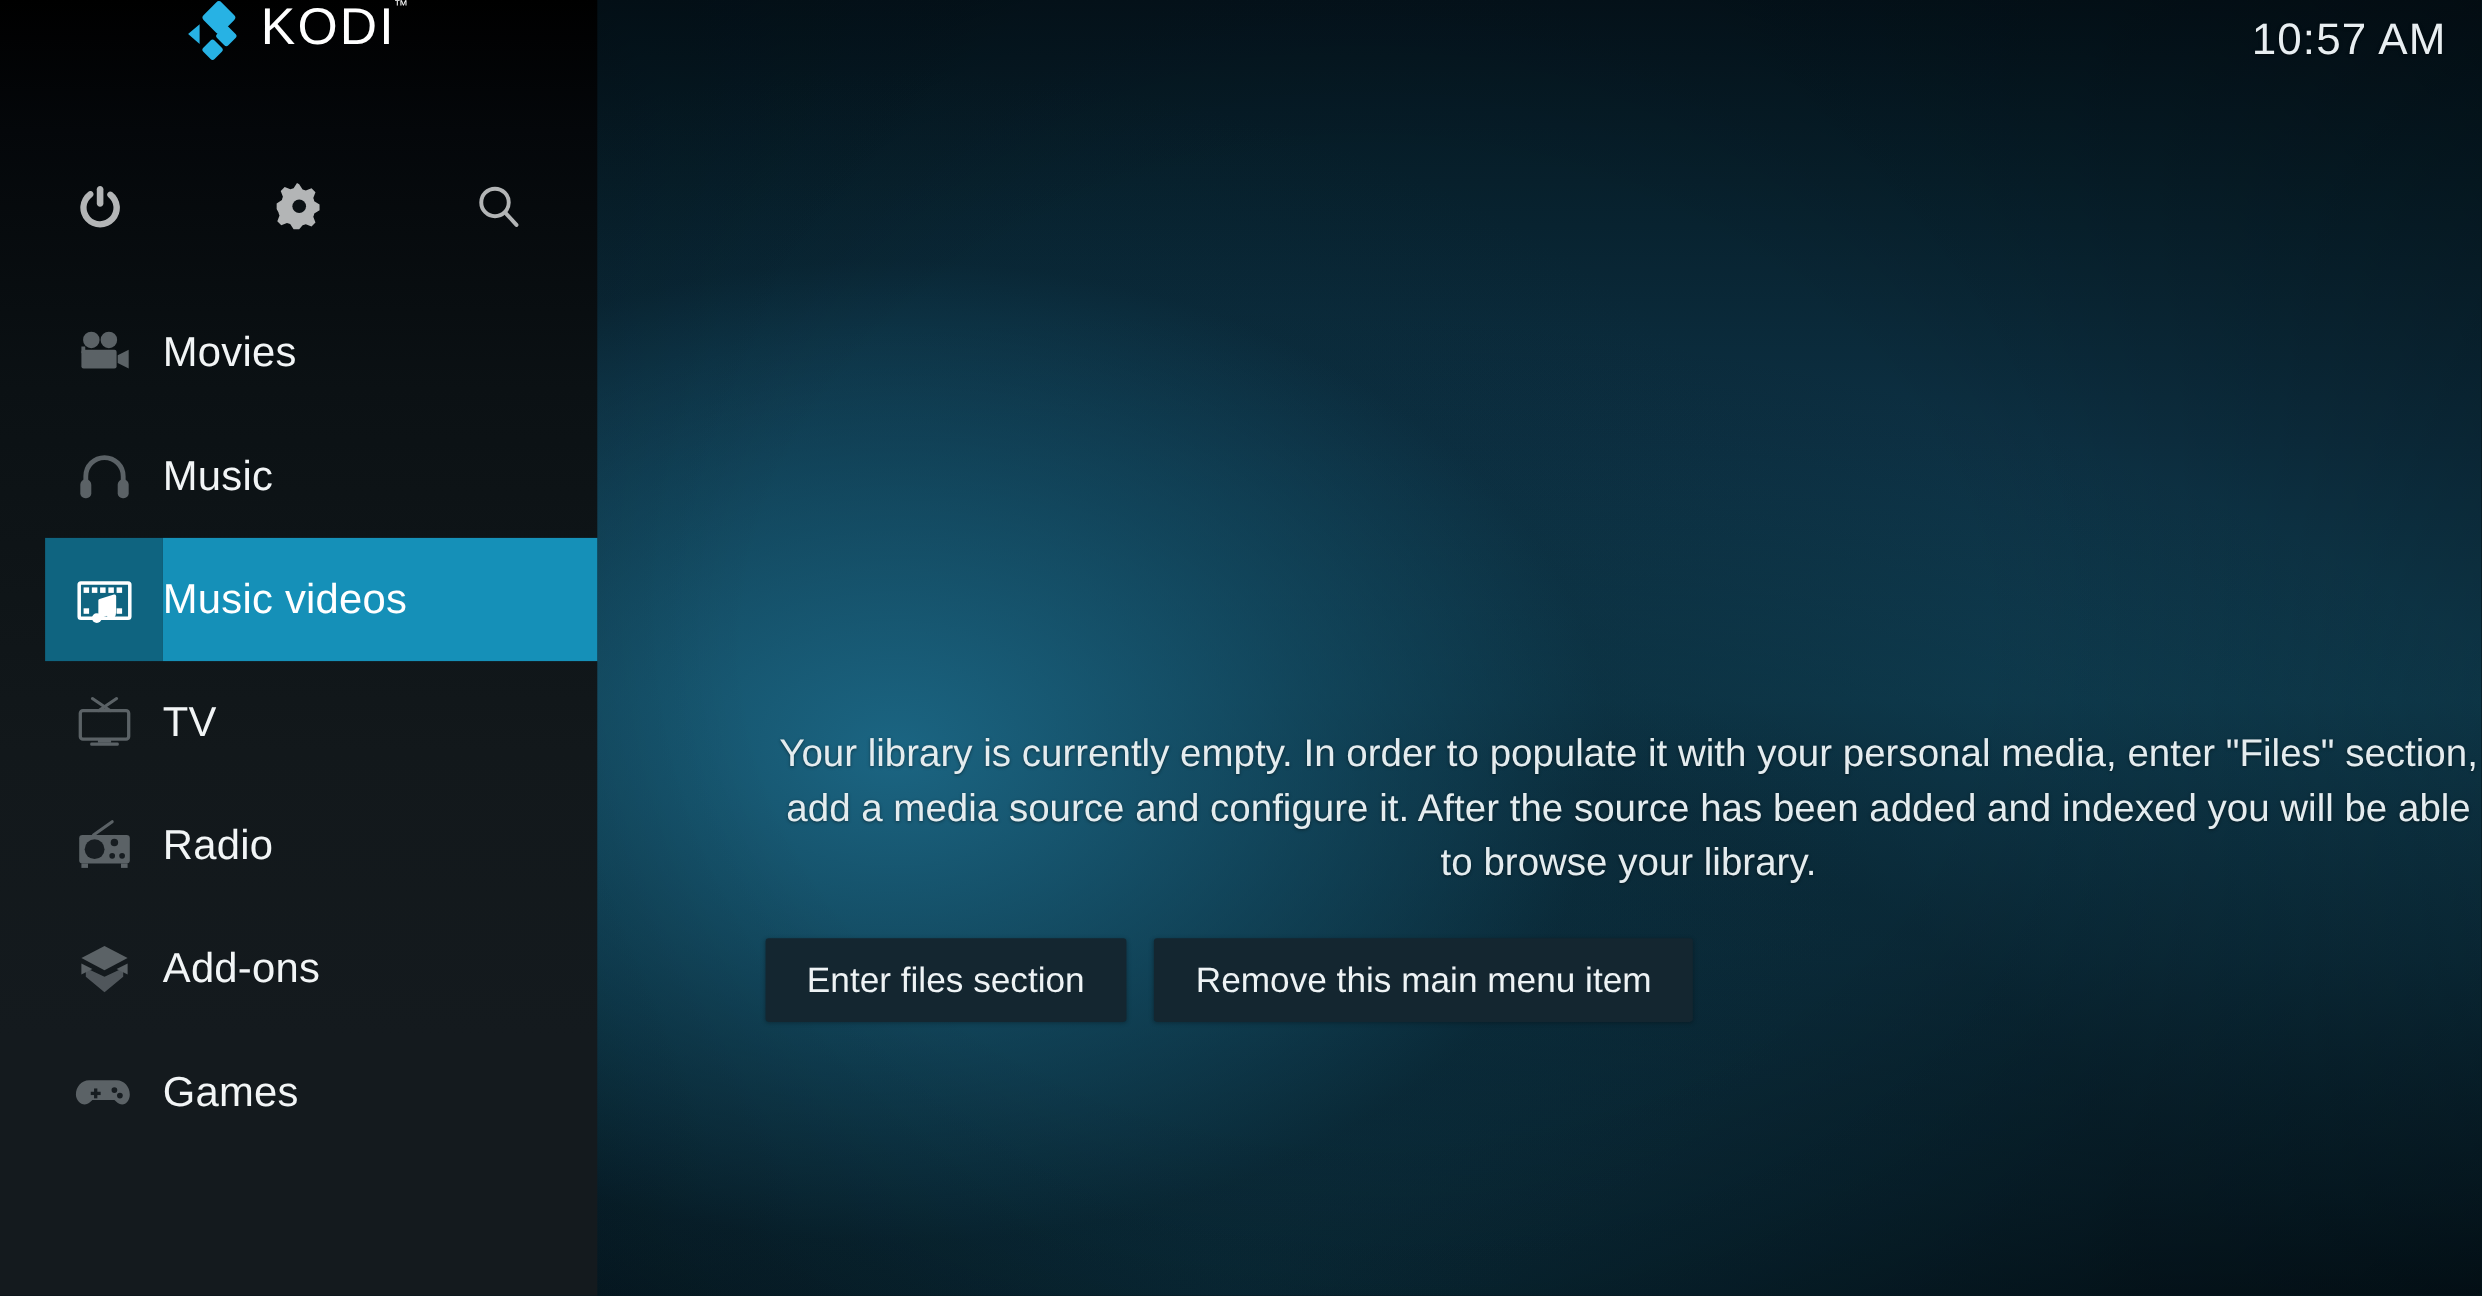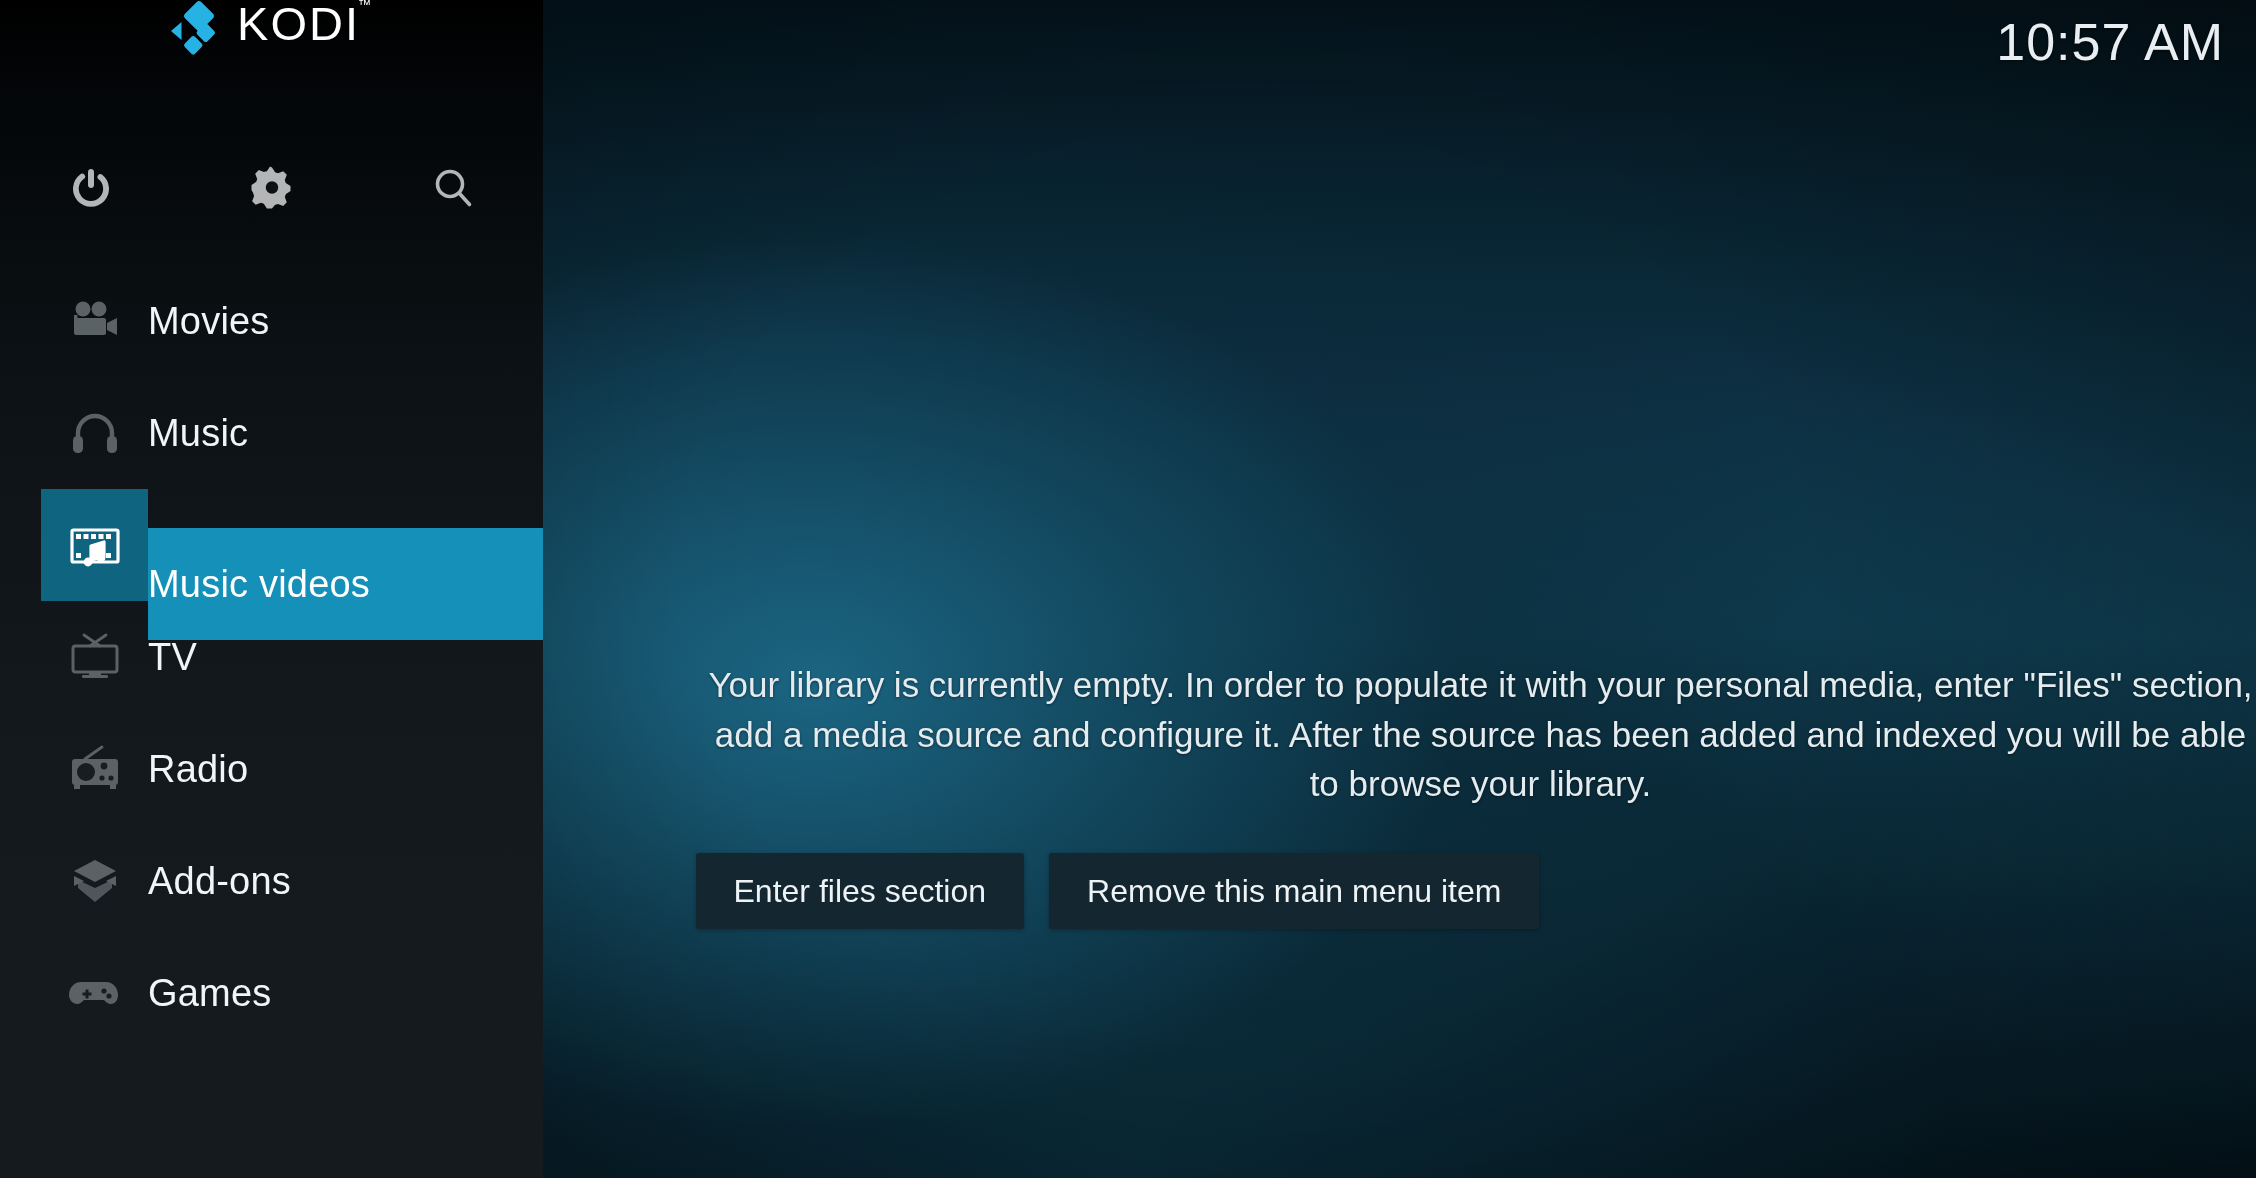--- a/index.html
+++ b/index.html
@@ -45,21 +45,21 @@
     position:absolute; inset:0;
     background:
       radial-gradient(ellipse 1400px 1100px at 55% 50%,
         rgba(0,0,0,0) 40%, rgba(0,0,0,0.42) 100%);
   }
 
   
   .clock {
     position:absolute;
     top:16px; right:32px;
-    font-size:52px;
+    font-size:40px;
     font-weight:300;
     letter-spacing:1px;
     color:#e8eef1;
     line-height:1;
     text-shadow:0 1px 3px rgba(0,0,0,0.5);
   }
 
   
   .sidebar {
     position:absolute;
@@ -151,21 +151,20 @@
   }
 
   .menu-item.selected .mi-iconbox { background:#0f6480; }
   .menu-item.selected .mi-body {
     position:absolute;
     left:107px; top:0;
     width:436px; height:112px;
     background:#1590b8;
     display:flex;
     align-items:center;
-    margin-top:39px;
   }
   .menu-item.selected .mi-label { color:#ffffff; }
 
   .icon-dim  { fill:#5b6266; }
   .icon-sel  { fill:#ffffff; }
   .icon-tb   { fill:#b3b5b6; }
 
   
   .content {
     position:absolute;

